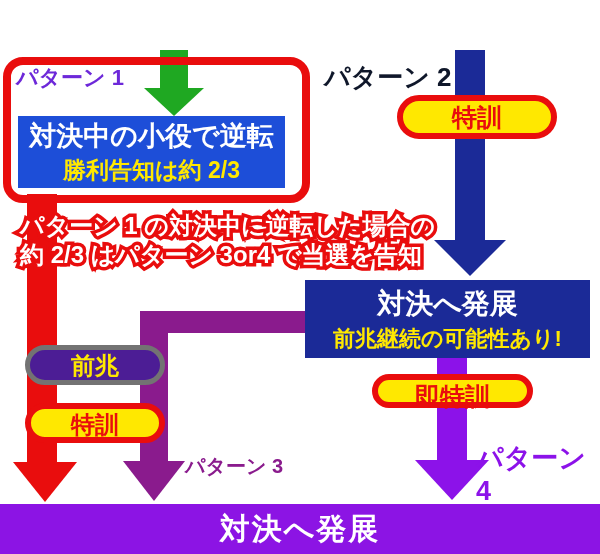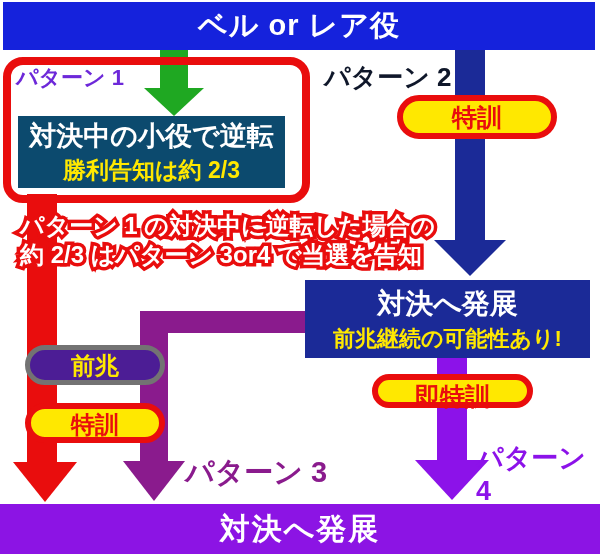--- a/index.html
+++ b/index.html
@@ -28,21 +28,21 @@
   .r-head{left:13px;top:462px;border-left:32px solid transparent;border-right:32px solid transparent;border-top:40px solid #e90d0d;}
   .dp-band{left:140px;top:311px;width:165px;height:22px;background:#8a1b8d;}
   .dp-shaft{left:140px;top:311px;width:28px;height:150px;background:#8a1b8d;}
   .dp-head{left:123px;top:461px;border-left:31px solid transparent;border-right:31px solid transparent;border-top:40px solid #8a1b8d;}
   .v-shaft{left:437px;top:358px;width:30px;height:102px;background:#8c12e9;}
   .v-head{left:415px;top:460px;border-left:37px solid transparent;border-right:37px solid transparent;border-top:40px solid #8c12e9;}
 
   
   .red-box{left:3px;top:57px;width:307px;height:146px;border:8px solid #e90d0d;border-radius:20px;box-sizing:border-box;background:transparent;z-index:3;}
   .p1-label{left:16px;top:63px;color:#6d28d9;font-size:22px;z-index:3;}
-  .green-box{left:18px;top:116px;width:267px;height:72px;background:#0c4a6e;z-index:2;
+  .green-box{left:18px;top:116px;width:267px;height:72px;background:#1d4ed8;z-index:2;
     display:flex;flex-direction:column;align-items:center;justify-content:center;gap:1px;}
   .green-box .l1{color:#fff;font-size:27px;white-space:nowrap;}
   .green-box .l2{color:#ffe800;font-size:23px;white-space:nowrap;}
 
   
   .p2-label{left:324px;top:60px;color:#0f172a;font-size:26px;z-index:3;}
 
   
   .pill{border-radius:24px;display:flex;align-items:flex-start;justify-content:center;box-sizing:border-box;z-index:5;}
   .pill-yellow{background:#ffe800;border:6px solid #e90d0d;color:#e90d0d;}
@@ -59,31 +59,28 @@
     text-shadow:3px 0 #e90d0d,-3px 0 #e90d0d,0 3px #e90d0d,0 -3px #e90d0d,2px 2px #e90d0d,-2px -2px #e90d0d,2px -2px #e90d0d,-2px 2px #e90d0d;}
   .note-line .fill{position:relative;z-index:1;color:#fff;}
 
   
   .duel-box{left:305px;top:280px;width:285px;height:78px;background:#1b2a97;z-index:2;
     display:flex;flex-direction:column;align-items:center;justify-content:center;gap:1px;}
   .duel-box .l1{color:#fff;font-size:28px;white-space:nowrap;}
   .duel-box .l2{color:#ffe800;font-size:22px;white-space:nowrap;}
 
   
-  .p3-label{left:185px;top:453px;color:#8a1b8d;font-size:29px;z-index:3;}
+  .p3-label{left:185px;top:453px;color:#8a1b8d;font-size:20px;z-index:3;}
   .p4-label{left:476px;top:440px;color:#8c12e9;font-size:27px;z-index:3;}
 </style>
 </head>
 <body>
 
 <div class="stage">
 
-  <div class="abs top-banner">
-    <span class="txt">ベル or レア役</span>
-  </div>
 
   <div class="abs shaft g-shaft"></div>
   <div class="abs head g-head"></div>
 
   <div class="abs shaft n-shaft"></div>
   <div class="abs head n-head"></div>
 
   <div class="abs shaft r-shaft"></div>
   <div class="abs head r-head"></div>
 

